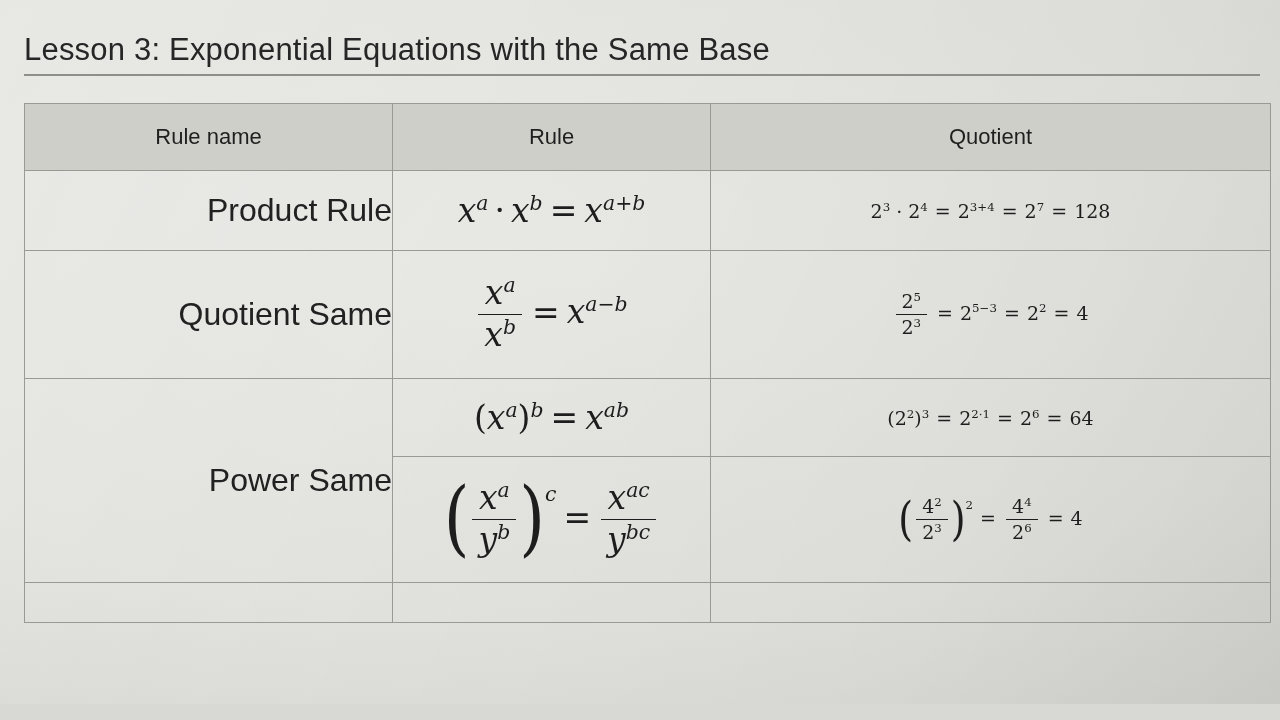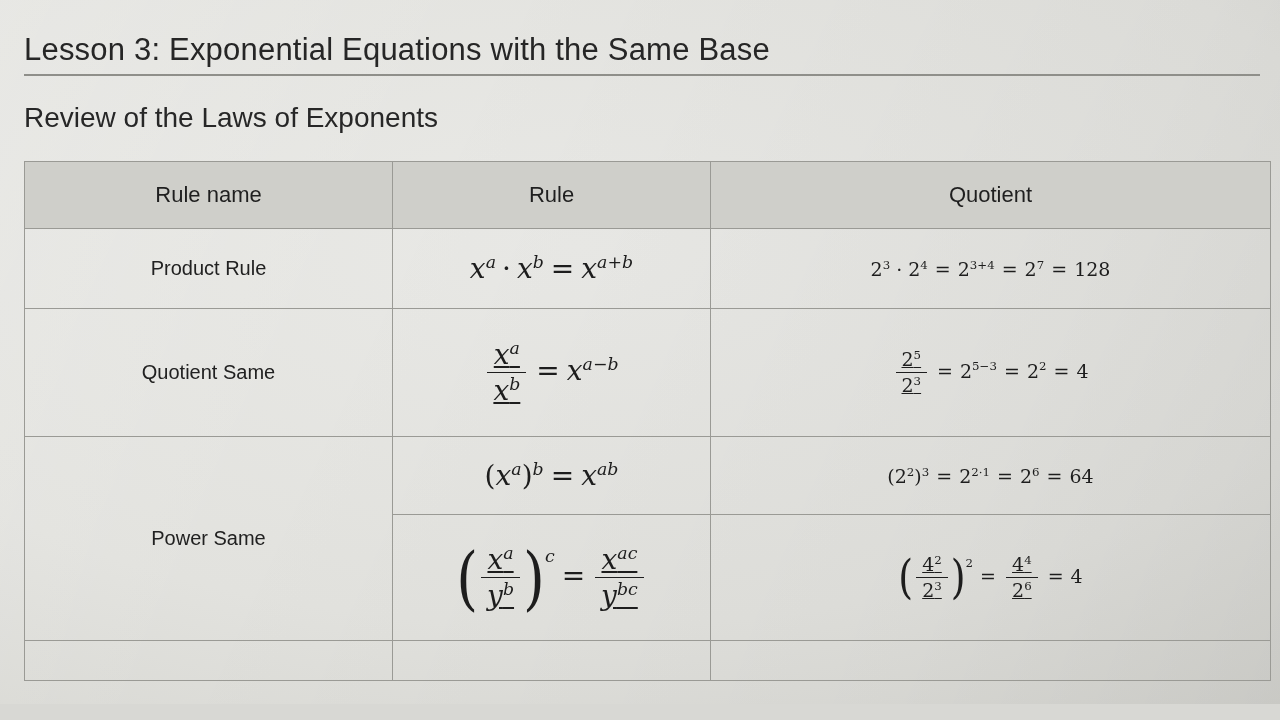--- a/index.html
+++ b/index.html
@@ -71,29 +71,29 @@
     font-size: 22px;
     font-weight: 400;
     height: 66px;
     color: #1f1f1f;
   }
   .col-name { width: 368px; }
   .col-rule { width: 318px; }
   .col-ex   { width: 560px; }
 
   td.rule-name {
-    font-size: 20px;
+    font-size: 32px;
     padding-left: 14px;
     color: #212121;
-    text-align: center;
+    text-align: right;
   }
   td.math {
     text-align: center;
     font-family: "DejaVu Serif", serif;
-    font-size: 28px;
+    font-size: 33px;
     color: #1d1d1d;
   }
   td.math.ex { font-size: 19px; }
 
   
   .ital { font-style: italic; }
   sup.e {
     font-size: 0.62em;
     vertical-align: super;
     font-style: italic;
@@ -104,21 +104,20 @@
     vertical-align: super;
     font-style: normal;
     line-height: 0;
   }
   .frac {
     display: inline-block;
     vertical-align: middle;
     text-align: center;
     line-height: 1.12;
     margin: 0 3px;
-    text-decoration: underline;
   }
   .frac .num { display: block; padding: 0 6px 2px 6px; }
   .frac .den { display: block; border-top: 1.6px solid #1d1d1d; padding: 2px 6px 0 6px; }
   .paren {
     display: inline-block;
     font-size: 2.0em;
     font-weight: 300;
     vertical-align: middle;
     transform: scaleY(1.25);
     line-height: 0.85;
@@ -160,21 +159,20 @@
 <div class="page">
 
   <span class="ghost g1"></span>
   <span class="ghost g2"></span>
 
   <div class="content">
 
     <h1 class="lesson-title">Lesson 3: Exponential Equations with the Same Base</h1>
     <div class="title-rule"></div>
 
-    <h2 class="section-heading">Review of the Laws of Exponents</h2>
 
     <table class="laws">
       <colgroup>
         <col class="col-name">
           <col class="col-rule">
           <col class="col-ex">
       </colgroup>
       <thead>
         <tr>
           <th>Rule name</th>

